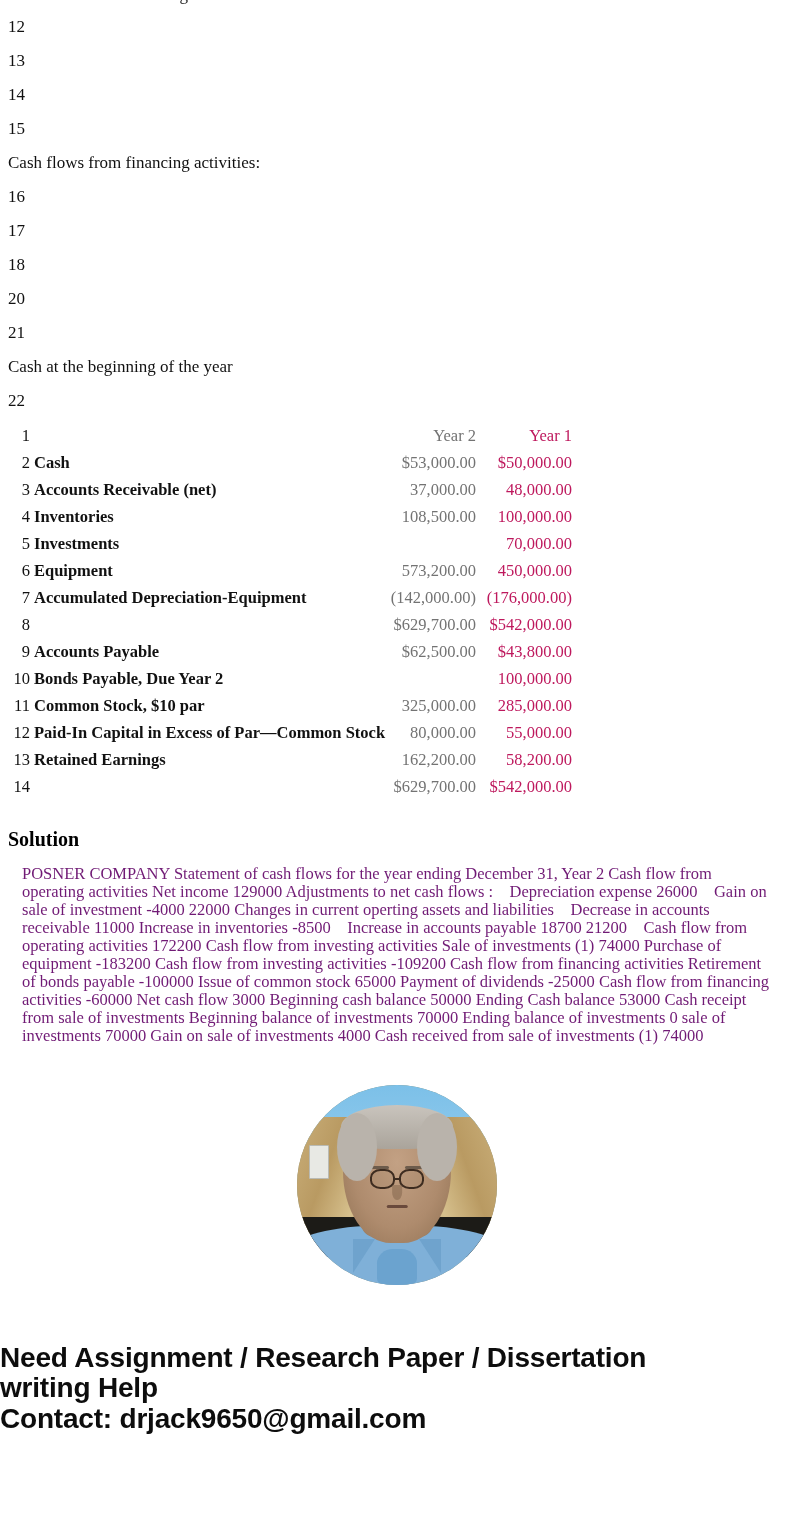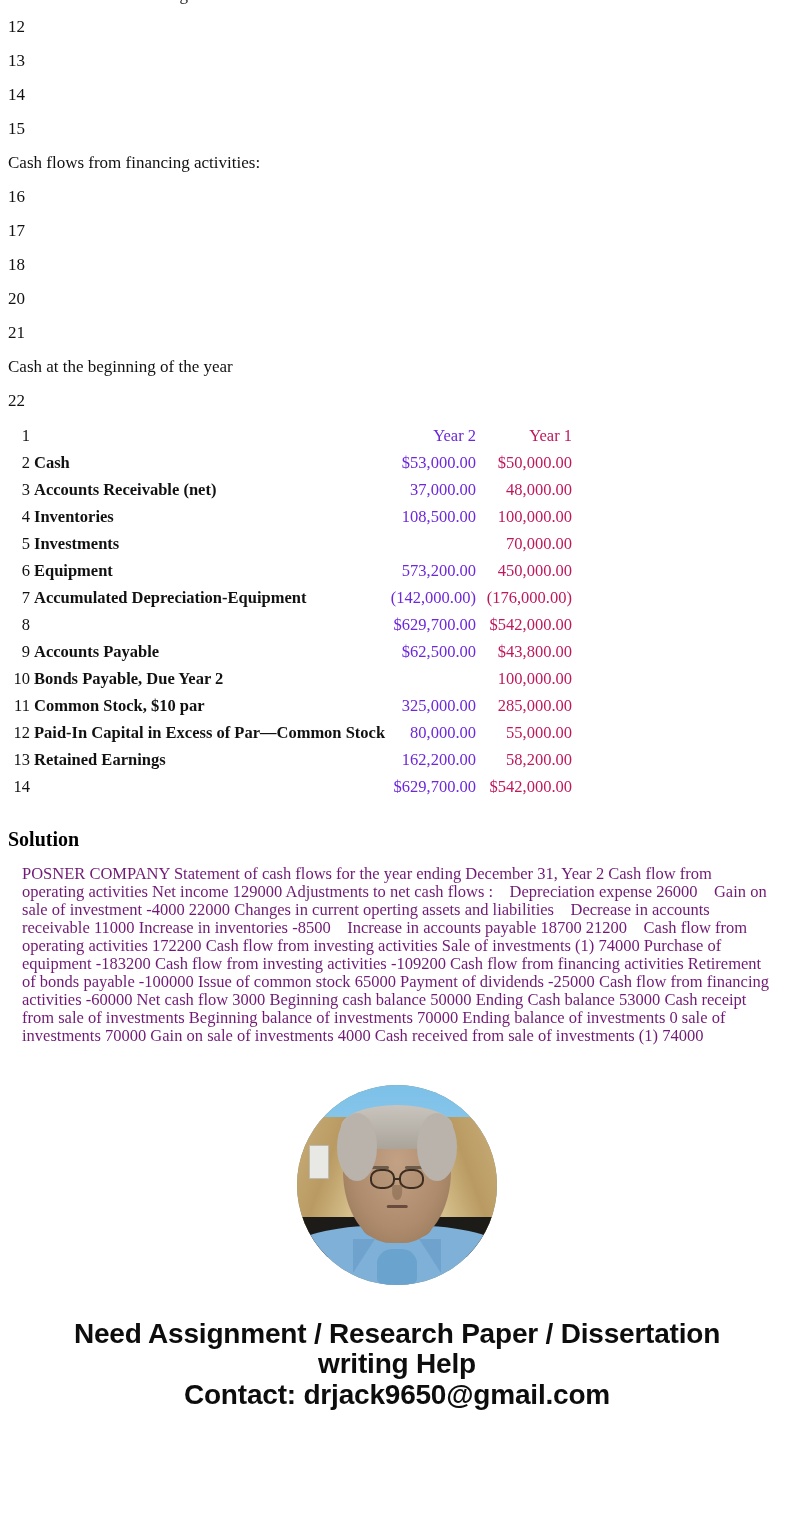--- a/index.html
+++ b/index.html
@@ -68,21 +68,21 @@
   .c-label {
     width: 330px;
     text-align: left;
     color: #111;
     font-weight: bold;
   }
   .c-y2 {
     width: 112px;
     text-align: right;
     padding-right: 4px !important;
-    color: #6d28d9;
+    color: #737373;
   }
   .c-y1 {
     width: 92px;
     text-align: right;
     color: #be185d;
   }
 
   
   .solution-head {
     margin: 28px 0 14px 8px;
@@ -280,22 +280,21 @@
     left: 50%;
     transform: translateX(-50%);
     width: 19%;
     height: 3.5px;
     background: #6a4a3c;
     border-radius: 3px;
   }
 
   
   .promo {
-    margin-top: 30px;
-    text-align: center;
+    margin-top: 54px;
     font-family: "Liberation Sans", "DejaVu Sans", sans-serif;
     font-weight: bold;
     font-size: 28px;
     line-height: 30px;
     color: #0d0d0d;
     letter-spacing: -0.2px;
     padding-bottom: 24px;
   }
   .promo-line2 { display: block; }
   .promo-line3 { display: block; margin-top: 1px; }

